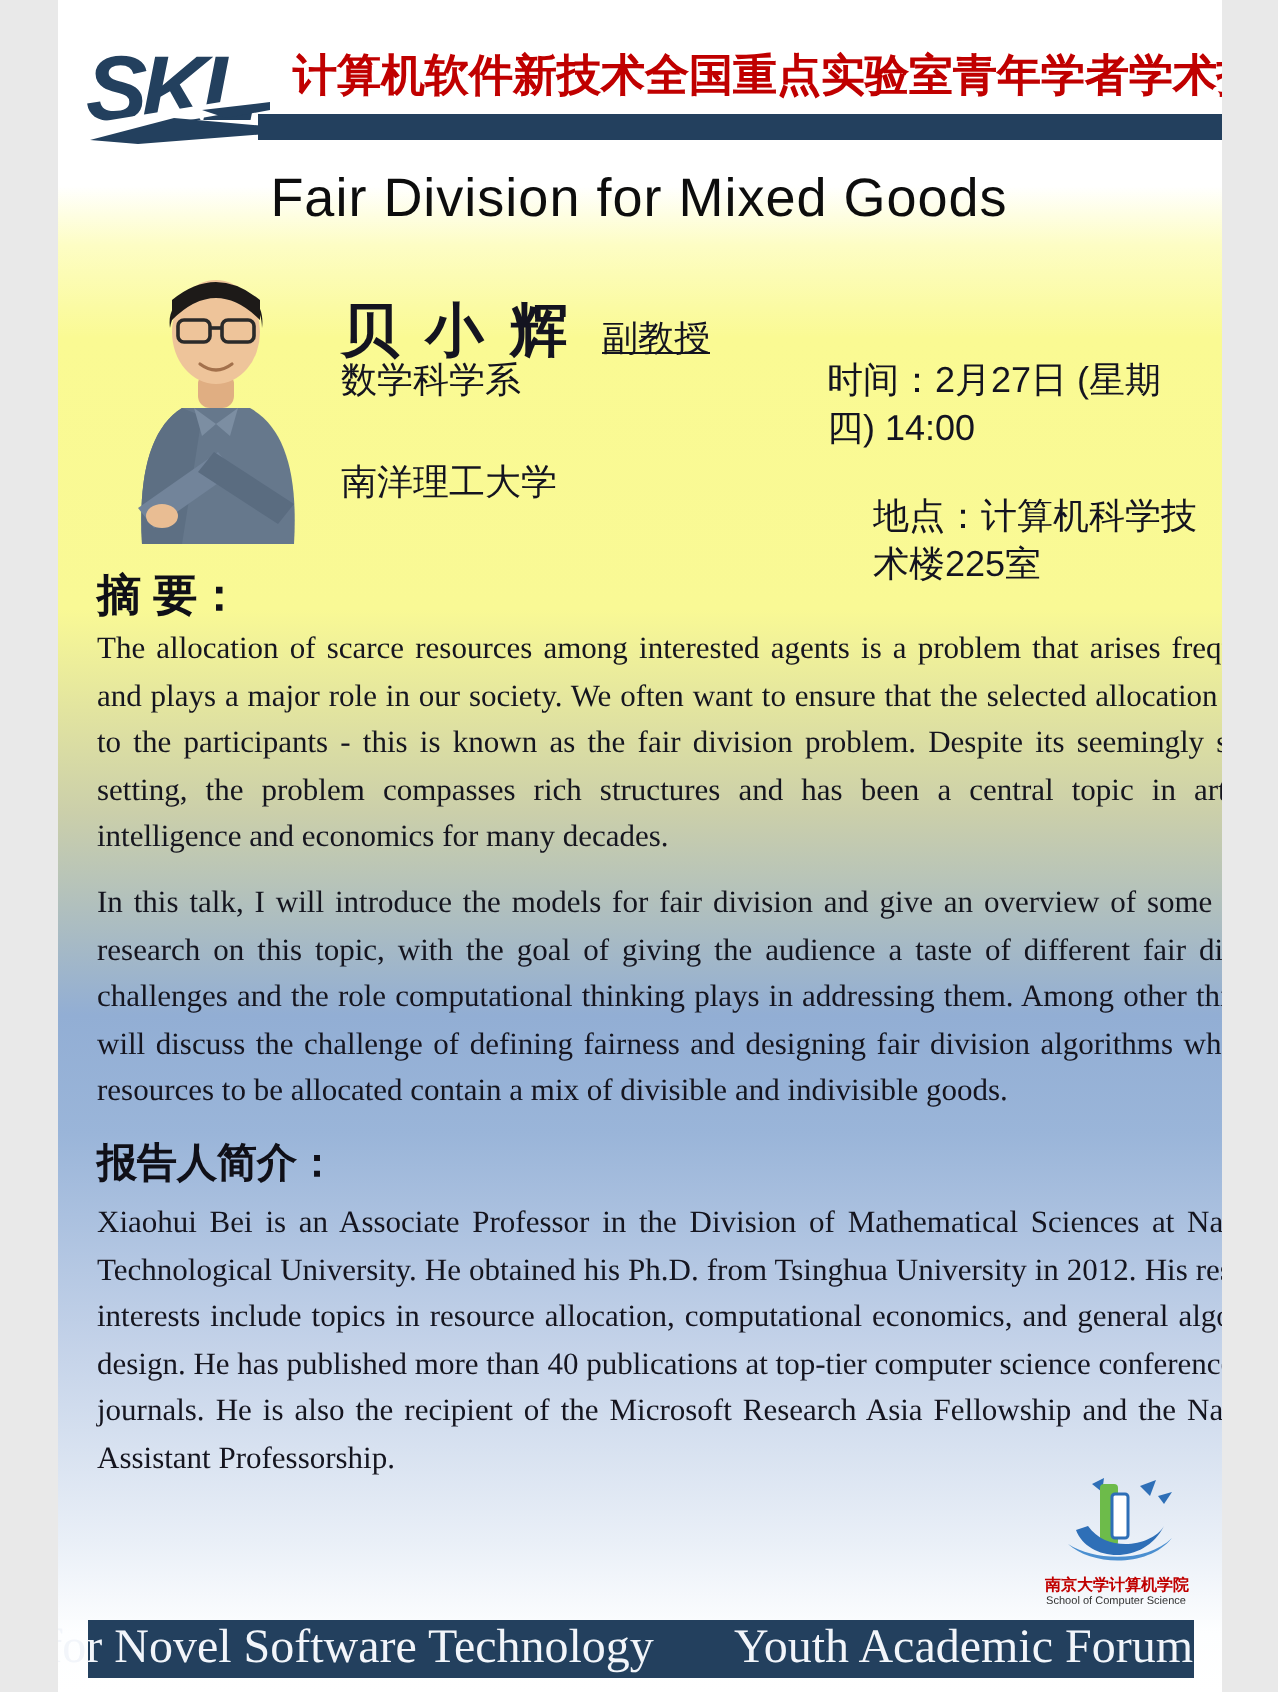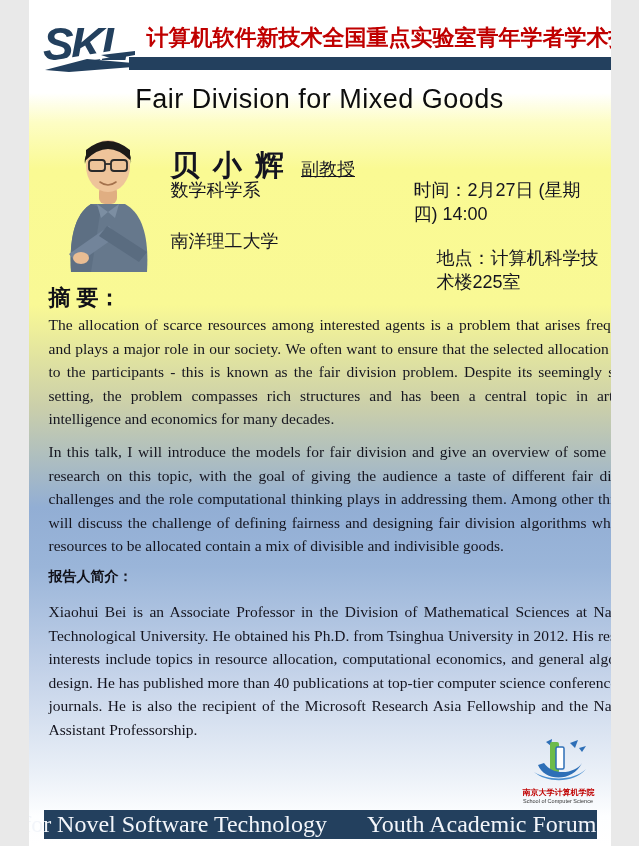--- a/index.html
+++ b/index.html
@@ -27,21 +27,21 @@
   .speaker-name { font-family:"Liberation Serif", serif; font-weight:bold; font-size:29px; letter-spacing:3px; }
   .speaker-title { font-size:18px; margin-left:14px;text-decoration:underline; }
   .dept { position:absolute; left:122px; top:52px; }
   .time { position:absolute; left:365px; top:52px; }
   .univ { position:absolute; left:122px; top:103px; }
   .loc  { position:absolute; left:365px; top:120px;margin-left:23px; }
   
   .abstract-heading { position:absolute; top:283px; left:20px; font-size:22px; font-weight:bold; color:#101018; }
   .abstract-body { position:absolute; top:313px; left:20px; width:601px; font-family:"Liberation Serif", serif; font-size:15.5px; line-height:23.6px; text-align:justify; color:#15151f; }
   .abstract-body p + p { margin-top:9px; }
-  .bio-heading { position:absolute; top:568px; left:20px; font-size:14px; font-weight:bold; color:#101018; }
+  .bio-heading { position:absolute; top:568px; left:20px; font-size:20px; font-weight:bold; color:#101018; }
   .bio-body { position:absolute; top:600px; left:20px; width:601px; font-family:"Liberation Serif", serif; font-size:15.5px; line-height:23.6px; text-align:justify; color:#15151f; }
   
   .logos { position:absolute; bottom:42px; right:14px; display:flex; align-items:flex-end; gap:26px; }
   .logo-block { text-align:center; }
   .logo-cn { color:#c00000; font-weight:bold; }
   .nju .logo-cn { font-size:8px; }
   .nju .logo-en { font-size:6px; color:#333; transform:scale(.92); }
   .cic .logo-cn { font-size:11.5px; letter-spacing:0.5px; }
   .cic .logo-en { font-size:5px; color:#9a9a9a; white-space:nowrap; }
   .logo-img { display:block; margin:0 auto 2px; }

